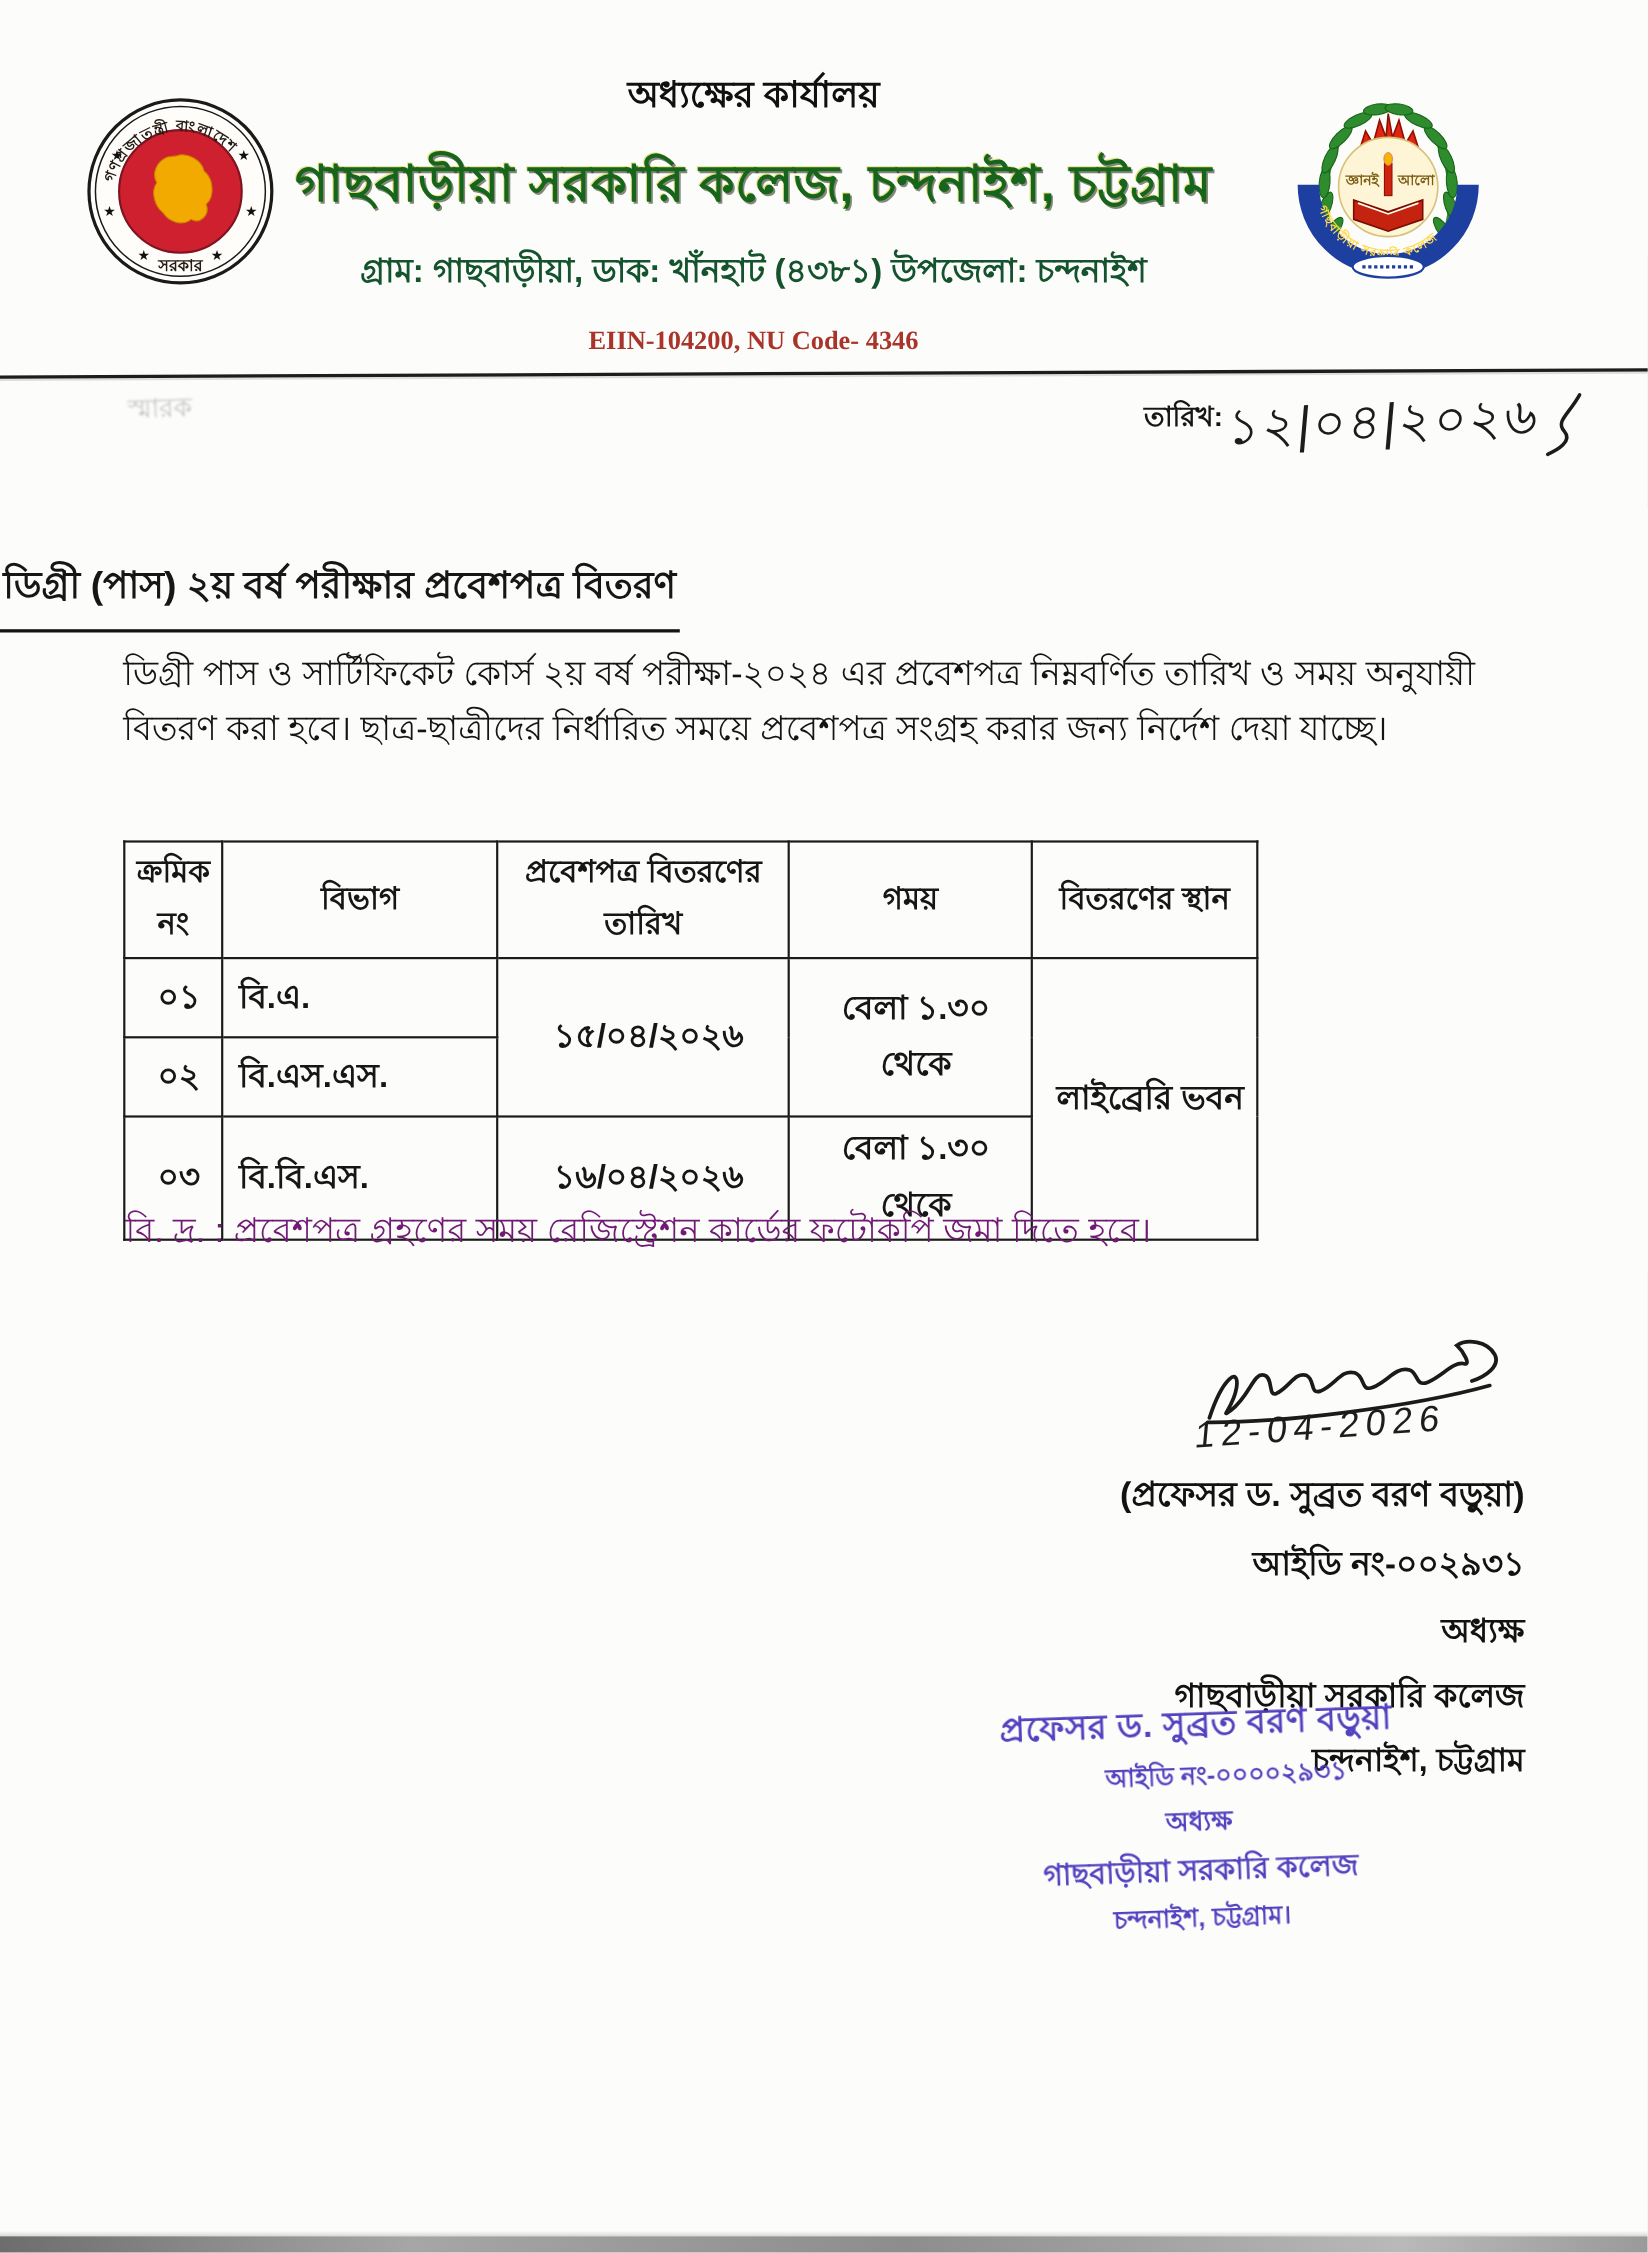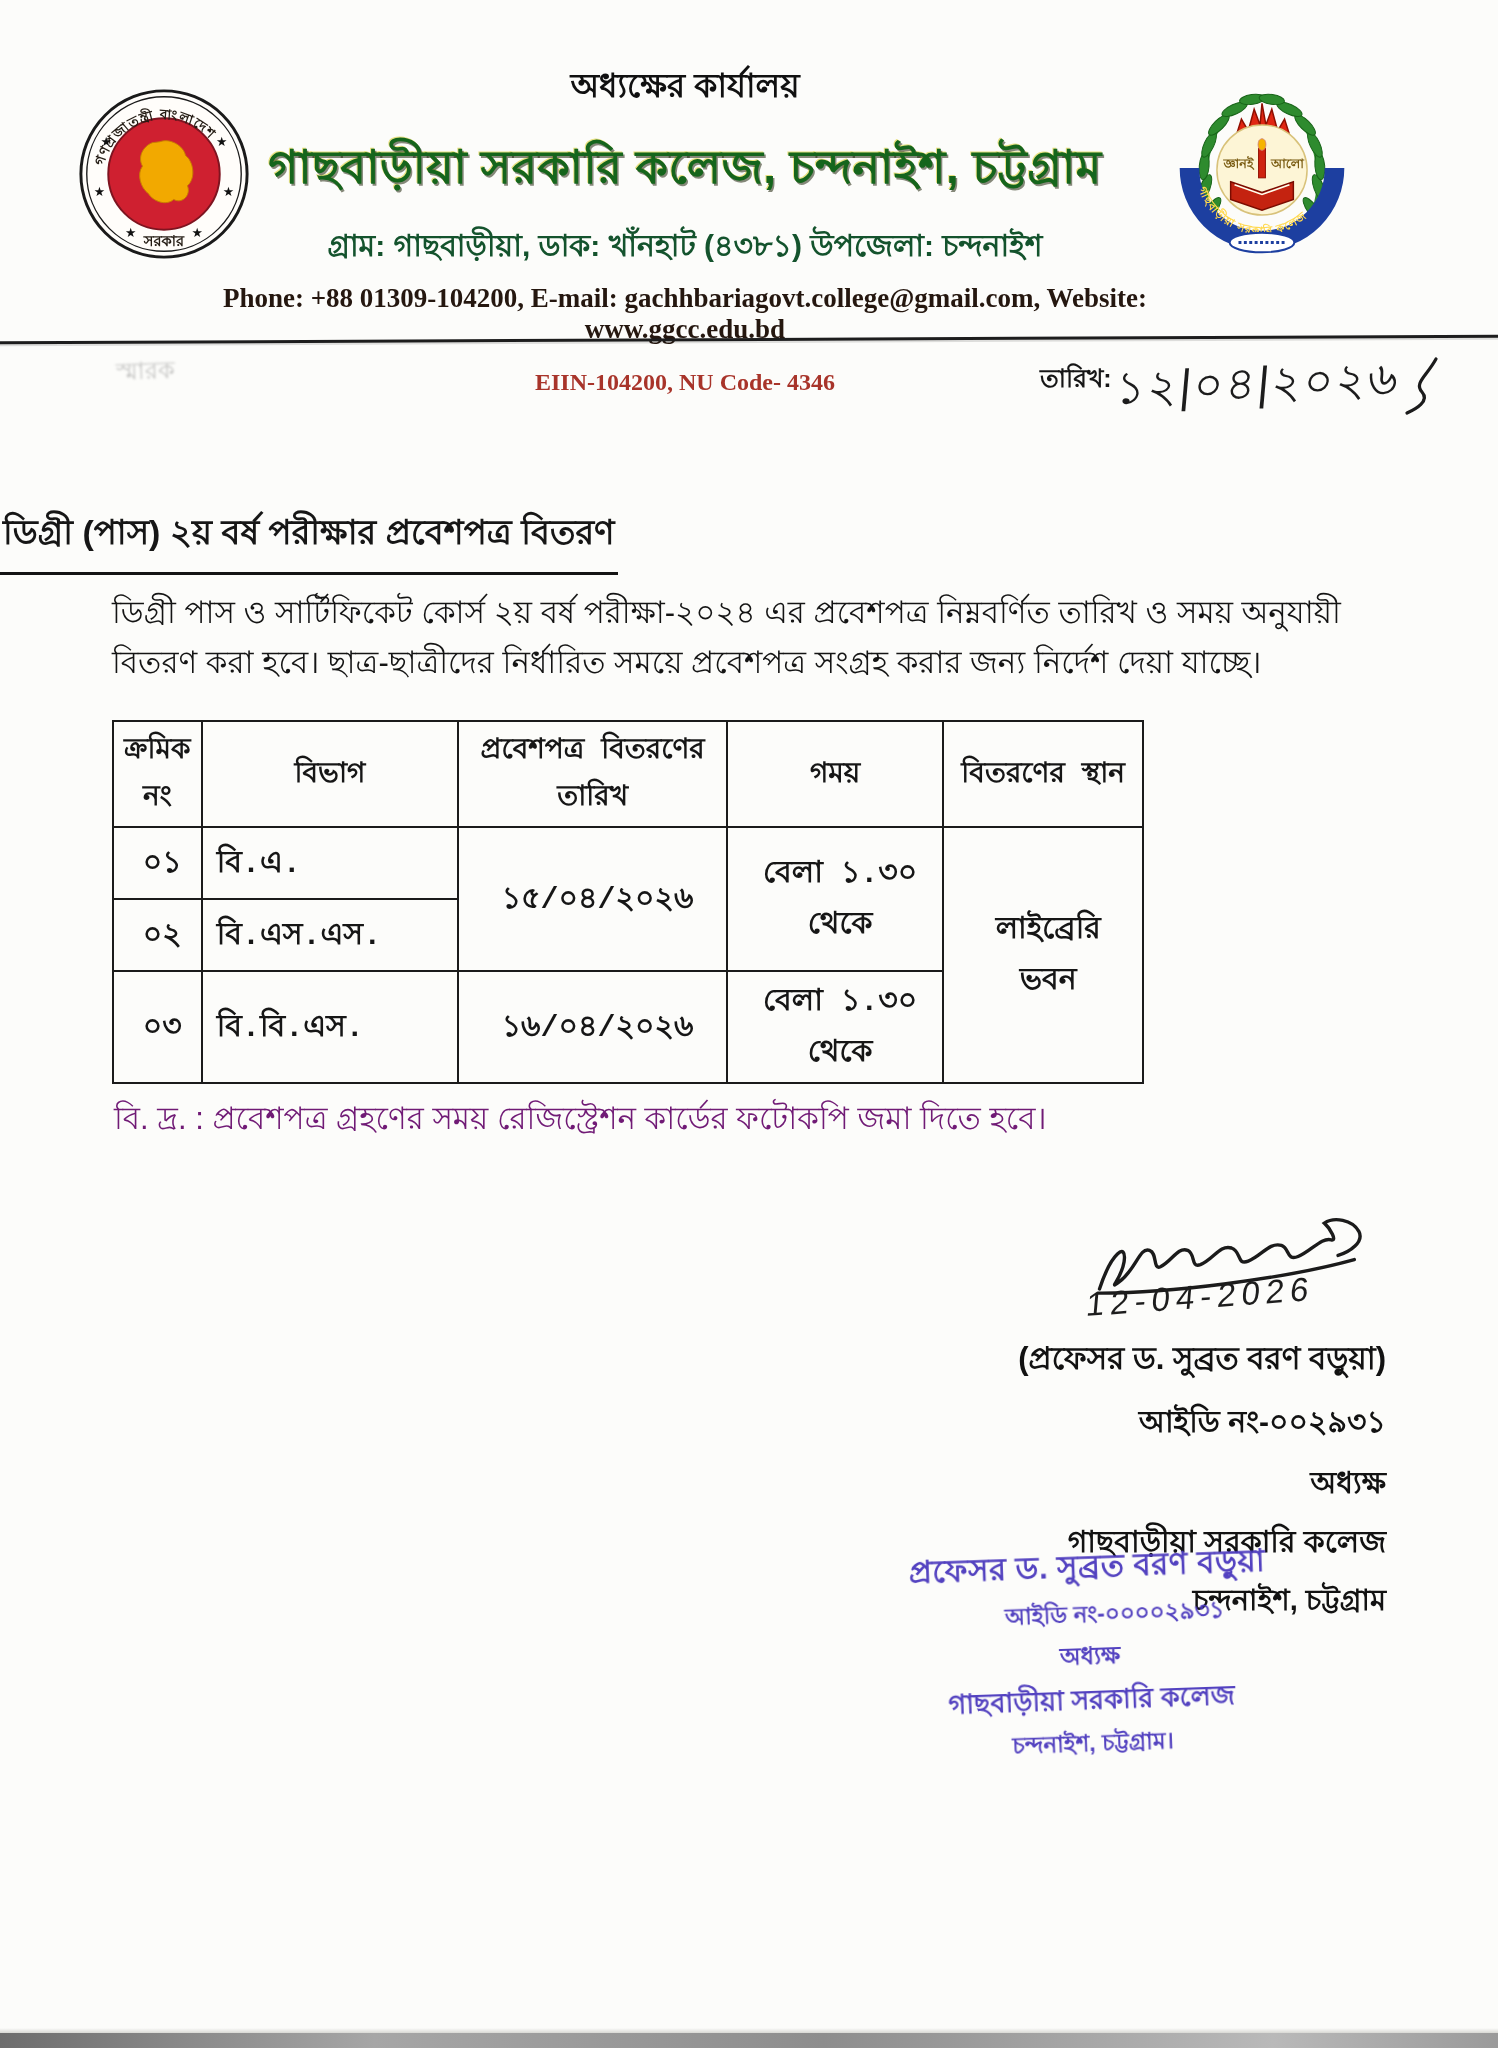--- a/index.html
+++ b/index.html
@@ -27,21 +27,21 @@
   .faint-mark{position:absolute;left:116px;top:352px;font-size:24px;color:#6f6f6f;opacity:.4;filter:blur(1.2px);transform:rotate(-2deg);}
   .date-line{position:absolute;left:1040px;top:348px;width:450px;white-space:nowrap;}
   .date-label{font-size:25px;font-weight:700;vertical-align:12px;}
   .date-hand{display:inline-block;font-size:46px;font-weight:400;letter-spacing:2px;color:#1c1c1c;transform:skewX(-7deg) rotate(-2deg);}
   .date-flourish{display:inline-block;vertical-align:-18px;margin-left:-2px;}
   
   .title-wrap{position:absolute;left:0;top:506px;width:1390px;text-align:left;}
   .title{display:inline-block;font-size:34px;font-weight:700;border-bottom:3.5px solid #141414;padding:0 3px 9px 3px;}
   .body-par{position:absolute;left:112px;top:588px;width:1302px;font-size:31px;line-height:1.6;color:#141414;}
   
-  .tbl{position:absolute;left:112px;top:720px;width:1032px;border-collapse:collapse;font-family:Liberation Mono, monospace;}
+  .tbl{position:absolute;left:112px;top:764px;width:1032px;border-collapse:collapse;}
   .tbl th,.tbl td{border:2.5px solid #1b1b1b;text-align:center;vertical-align:middle;padding:4px 6px;}
   .tbl th{height:96px;font-size:28px;font-weight:600;}
   .tbl td{height:62px;font-size:30px;font-weight:600;padding-left:16px;}
   col.c1{width:95px;}col.c2{width:312px;}col.c3{width:310px;}col.c4{width:308px;}col.c5{width:255px;}
   .td-left{text-align:left !important;padding-left:14px !important;}
   
   .note-line{position:absolute;left:114px;top:1094px;width:1200px;font-size:31px;font-weight:400;color:#701a75;}
   
   .sig-scribble{position:absolute;left:1092px;top:1218px;transform:rotate(-3deg);}
   .sig-date{position:absolute;left:1086px;top:1278px;font-size:33px;letter-spacing:6px;color:#1d1d1d;transform:rotate(-4deg) skewX(-9deg);}
@@ -124,21 +124,20 @@
       <textPath href="#band-arc" startOffset="10%">গাছবাড়ীয়া সরকারি কলেজ</textPath>
     </text>
     <ellipse cx="100" cy="174" rx="33" ry="10" fill="#fff" stroke="#1d3fa0" stroke-width="2"></ellipse>
     <line x1="76" y1="174" x2="124" y2="174" stroke="#1d3fa0" stroke-width="3" stroke-dasharray="3 2.5"></line>
   </svg>
 
   <div class="hdr-center">
     <div class="office-line">অধ্যক্ষের কার্যালয়</div>
     <div class="college-name">গাছবাড়ীয়া সরকারি কলেজ, চন্দনাইশ, চট্টগ্রাম</div>
     <div class="address-line">গ্রাম: গাছবাড়ীয়া, ডাক: খাঁনহাট (৪৩৮১) উপজেলা: চন্দনাইশ</div>
-    <div class="contact-line">Phone: +88 01309-104200, E-mail: gachhbariagovt.college@gmail.com, Website: www.ggcc.edu.bd</div>
     <div class="eiin-line">EIIN-104200, NU Code- 4346</div>
   </div>
 
   <div class="divider"></div>
 
   <div class="faint-mark">স্মারক</div>
   <div class="date-line">
     <span class="date-label">তারিখ:</span>
     <span class="date-hand">১২|০৪|২০২৬</span>
     <svg class="date-flourish" width="44" height="62" viewBox="0 0 44 62">

